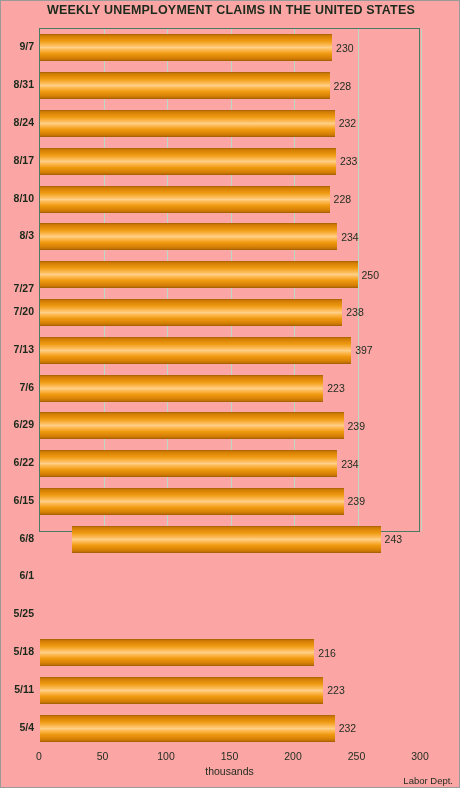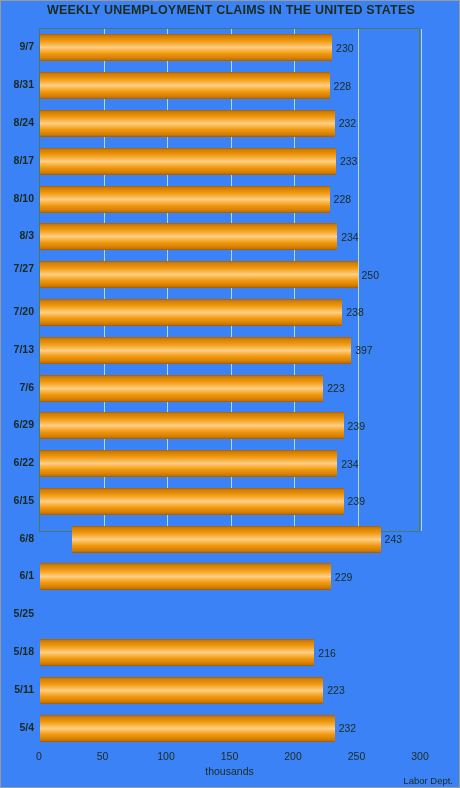--- a/index.html
+++ b/index.html
@@ -8,21 +8,21 @@
     background: #ffffff;
   }
   body {
     font-family: "Liberation Sans", sans-serif;
   }
   #canvas {
     position: relative;
     width: 460px;
     height: 788px;
     box-sizing: border-box;
-    background: #3b82f6;
+    background: #fca5a5;
     border: 1px solid #9a9a9a;
     overflow: hidden;
   }
   #chart-title {
     position: absolute;
     left: 0;
     top: 2px;
     width: 460px;
     text-align: center;
     font-size: 12.5px;
@@ -157,21 +157,21 @@
 
   <div id="chart-title">WEEKLY UNEMPLOYMENT CLAIMS IN THE UNITED STATES</div>
 
   <div id="y-axis-labels">
       <div class="y-label" style="top: 5.39474px;">9/7</div>
       <div class="y-label" style="top: 43.1842px;">8/31</div>
       <div class="y-label" style="top: 80.9737px;">8/24</div>
       <div class="y-label" style="top: 118.763px;">8/17</div>
       <div class="y-label" style="top: 156.553px;">8/10</div>
       <div class="y-label" style="top: 194.342px;">8/3</div>
-      <div class="y-label" style="top: 227px; margin-left: 20px;">7/27</div>
+      <div class="y-label" style="top: 247px; margin-left: 20px;">7/27</div>
       <div class="y-label" style="top: 269.921px; margin-left: 16px;">7/20</div>
       <div class="y-label" style="top: 307.711px;">7/13</div>
       <div class="y-label" style="top: 345.5px;">7/6</div>
       <div class="y-label" style="top: 383.289px;">6/29</div>
       <div class="y-label" style="top: 421.079px;">6/22</div>
       <div class="y-label" style="top: 458.868px;">6/15</div>
       <div class="y-label" style="top: 496.658px;">6/8</div>
       <div class="y-label" style="top: 534.447px;">6/1</div>
       <div class="y-label" style="top: 572.237px;">5/25</div>
       <div class="y-label" style="top: 610.026px;">5/18</div>
@@ -238,24 +238,20 @@
           <span class="bar-value" style="left: 301.18px;">234</span>
         </div>
         <div class="bar-row" style="top: 458.868px;">
           <div class="bar" style="width: 303.53px;"></div>
           <span class="bar-value" style="left: 307.53px;">239</span>
         </div>
         <div class="bar-row" style="top: 496.658px; margin-left: 32px;">
           <div class="bar" style="width: 308.61px;"></div>
           <span class="bar-value" style="left: 312.61px;">243</span>
         </div>
-        <div class="bar-row" style="top: 534.447px;">
-          <div class="bar" style="width: 290.83px;"></div>
-          <span class="bar-value" style="left: 294.83px;">229</span>
-        </div>
         <div class="bar-row" style="top: 610.026px;">
           <div class="bar" style="width: 274.32px;"></div>
           <span class="bar-value" style="left: 278.32px;">216</span>
         </div>
         <div class="bar-row" style="top: 647.816px;">
           <div class="bar" style="width: 283.21px;"></div>
           <span class="bar-value" style="left: 287.21px;">223</span>
         </div>
         <div class="bar-row" style="top: 685.605px;">
           <div class="bar" style="width: 294.64px;"></div>

